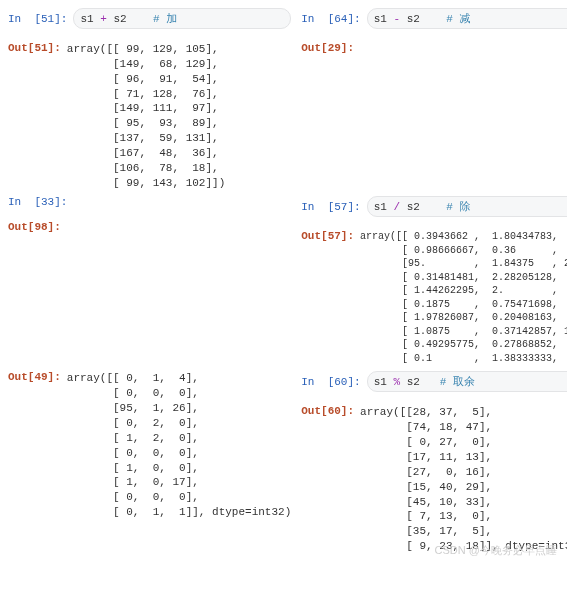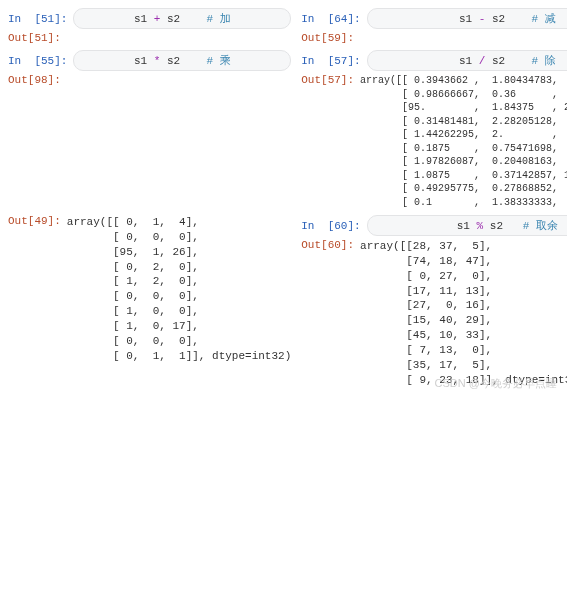--- a/index.html
+++ b/index.html
@@ -15,42 +15,42 @@
   }
   .grid {
     display: grid;
     grid-template-columns: 1fr 1fr;
     gap: 6px 10px;
   }
   .cell {}
   .in-line {
     display: flex;
     align-items: center;
-    margin-bottom: 3px;
+    margin-bottom: 13px;
   }
   .prompt-in {
     color: #2a60b8;
     font-weight: 500;
     white-space: pre;
     padding-right: 6px;
   }
   .prompt-out {
     color: #b84c2a;
     white-space: pre;
     padding-right: 6px;
     vertical-align: top;
+    font-weight: bold;
   }
   .code-box {
     background: #f6f7f8;
     border: 1px solid #e3e4e6;
     padding: 2px 6px;
     border-radius: 10px;
     flex: 1;
     white-space: pre;
-    text-align: center;
   }
   .op { color: #9b2fae; }
   .cmt { color: #3a85b0; }
   .out-line {
     display: flex;
     align-items: flex-start;
   }
   .arr {
     white-space: pre;
     line-height: 1.35;
@@ -70,37 +70,46 @@
 
 <div class="grid">
 
   <div class="cell">
     <div class="in-line">
       <span class="prompt-in">In  [51]:</span>
       <div class="code-box"><span>s1 </span><span class="op">+</span><span> s2    </span><span class="cmt"># 加</span></div>
     </div>
     <div class="out-line">
       <span class="prompt-out">Out[51]:</span>
+      <div class="arr">array([[ 99, 129, 105],
+       [149,  68, 129],
+       [ 96,  91,  54],
+       [ 71, 128,  76],
+       [149, 111,  97],
+       [ 95,  93,  89],
+       [137,  59, 131],
+       [167,  48,  36],
+       [106,  78,  18],
+       [ 99, 143, 102]])</div>
     </div>
   </div>
 
   <div class="cell">
     <div class="in-line">
       <span class="prompt-in">In  [64]:</span>
       <div class="code-box"><span>s1 </span><span class="op">-</span><span> s2    </span><span class="cmt"># 减</span></div>
     </div>
     <div class="out-line">
-      <span class="prompt-out">Out[59]:</span>
+      <span class="prompt-out">Out[29]:</span>
     </div>
   </div>
 
   <div class="cell">
     <div class="in-line">
-      <span class="prompt-in">In  [55]:</span>
-      <div class="code-box"><span>s1 </span><span class="op">*</span><span> s2    </span><span class="cmt"># 乘</span></div>
+      <span class="prompt-in">In  [33]:</span>
     </div>
     <div class="out-line">
       <span class="prompt-out">Out[98]:</span>
     </div>
   </div>
 
   <div class="cell">
     <div class="in-line">
       <span class="prompt-in">In  [57]:</span>
       <div class="code-box"><span>s1 </span><span class="op">/</span><span> s2    </span><span class="cmt"># 除</span></div>

